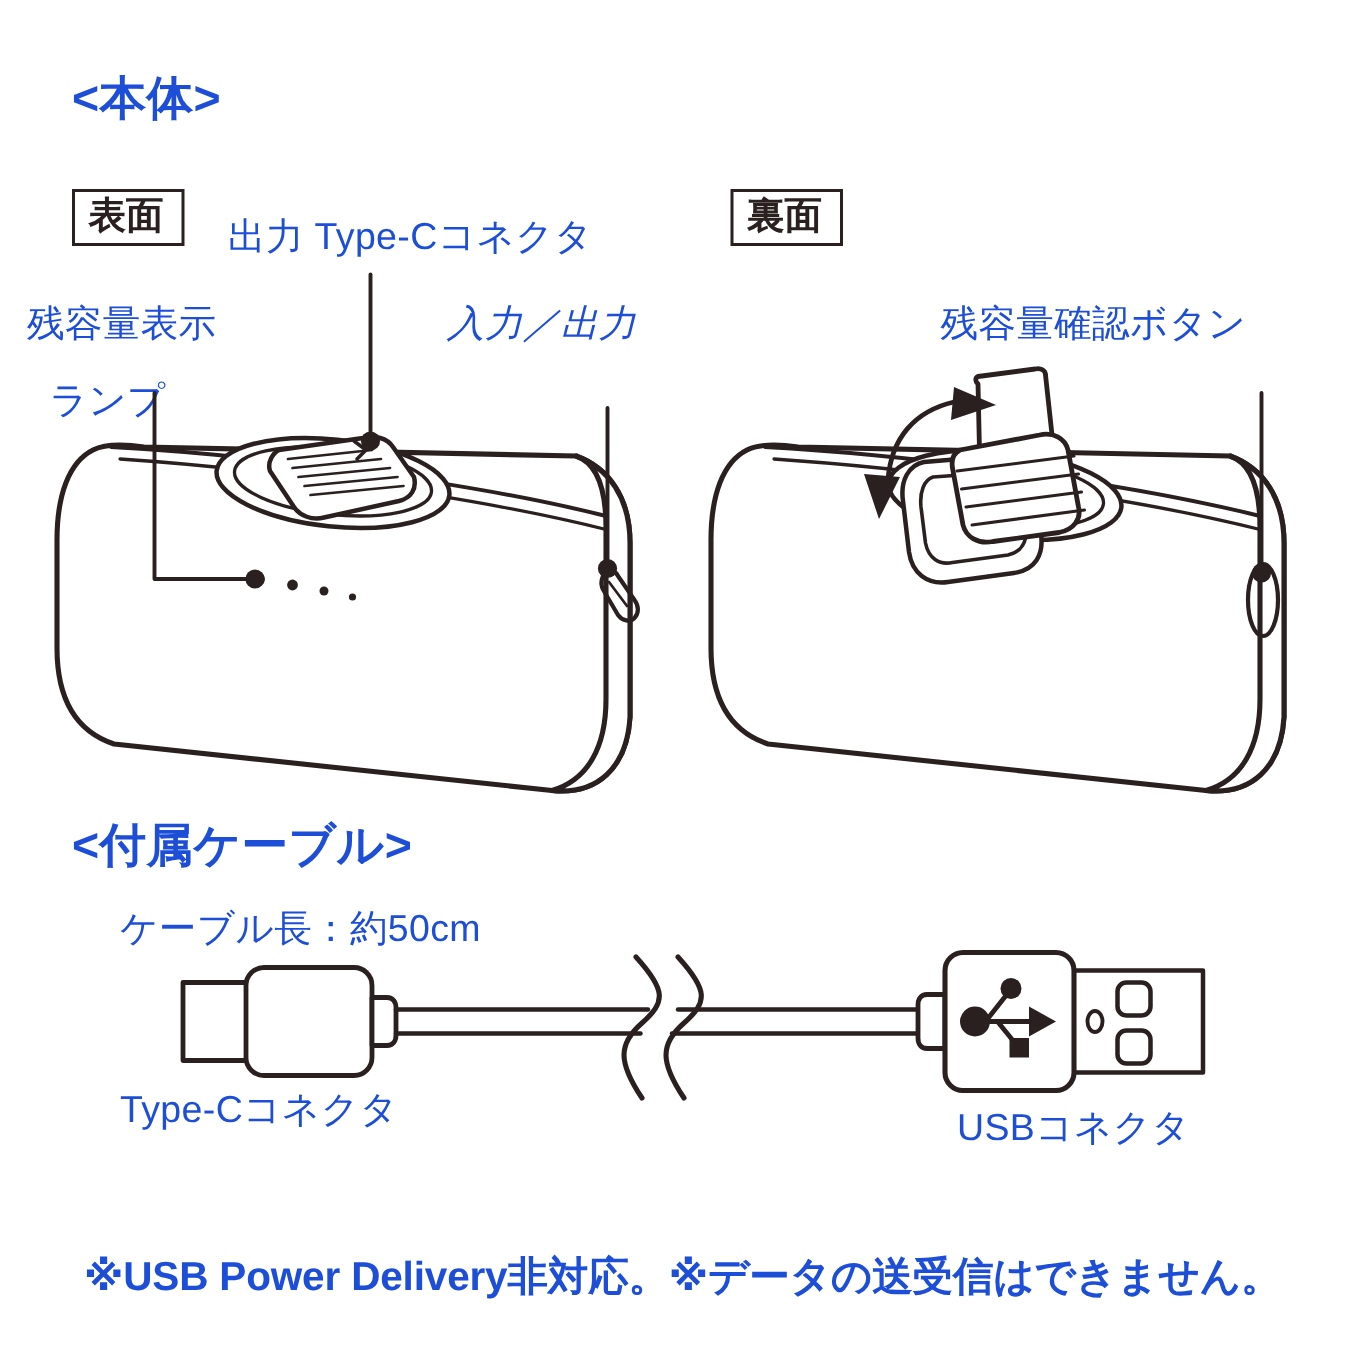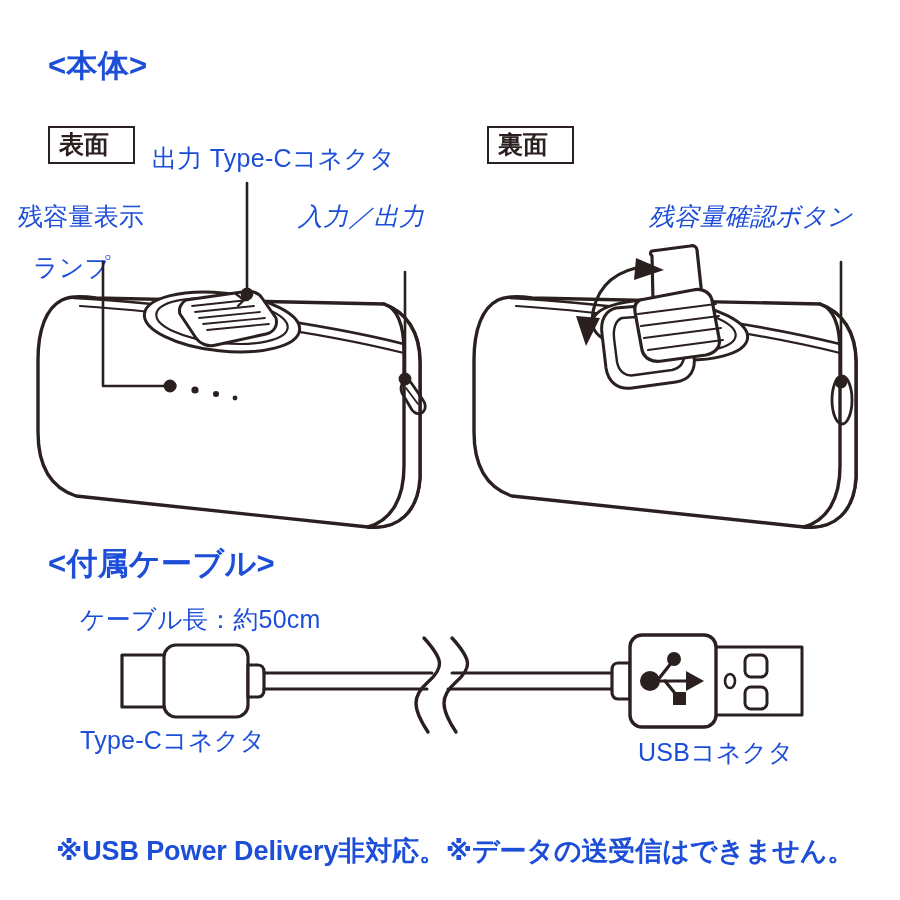--- a/index.html
+++ b/index.html
@@ -34,21 +34,21 @@
   .section-head {
     font-size: 31px;
     font-weight: 700;
   }
 
   .boxed {
     position: absolute;
     border: 2px solid #2b2020;
     font-size: 25px;
     font-weight: 700;
-    padding: 3px 24px 5px 9px;
+    padding: 3px 12px 5px 9px;
     line-height: 1.05;
     background: #fff;
     color: #2b2020;
     white-space: pre;
   }
 
   .label {
     font-size: 25px;
     font-weight: 400;
   }
@@ -108,21 +108,21 @@
 
   <div class="txt label" style="left:152px; top:144px;">出力 Type-Cコネクタ</div>
 
   <div class="txt label-2" style="left:18px; top:202px;">残容量表示</div>
   <div class="txt label-2" style="left:33px; top:224px;margin-top:29px;">ランプ</div>
 
   <div class="txt label-2" style="left:298px; top:202px;font-style:italic;">入力／出力</div>
 
   <div class="boxed" style="left:487px; top:126px;">裏面</div>
 
-  <div class="txt label" style="left:649px; top:202px;font-style:italic;">残容量確認ボタン</div>
+  <div class="txt label" style="left:627px; top:202px;">残容量確認ボタン</div>
 
   <div class="txt section-head" style="left:48px; top:546px;">&lt;付属ケーブル&gt;</div>
 
   <div class="txt cable-len" style="left:80px; top:605px;">ケーブル長：約50cm</div>
 
   <div class="txt label" style="left:80px; top:726px;">Type-Cコネクタ</div>
 
   <div class="txt label" style="left:638px; top:738px;">USBコネクタ</div>
 
   <div class="txt footnote" style="left:56px; top:808px;">※USB Power Delivery非対応。※データの送受信はできません。</div>

